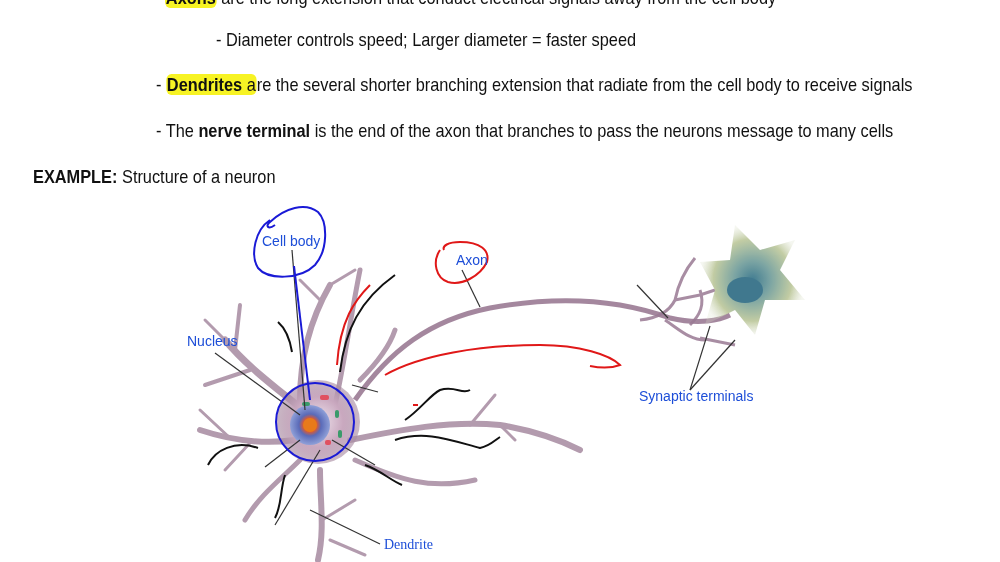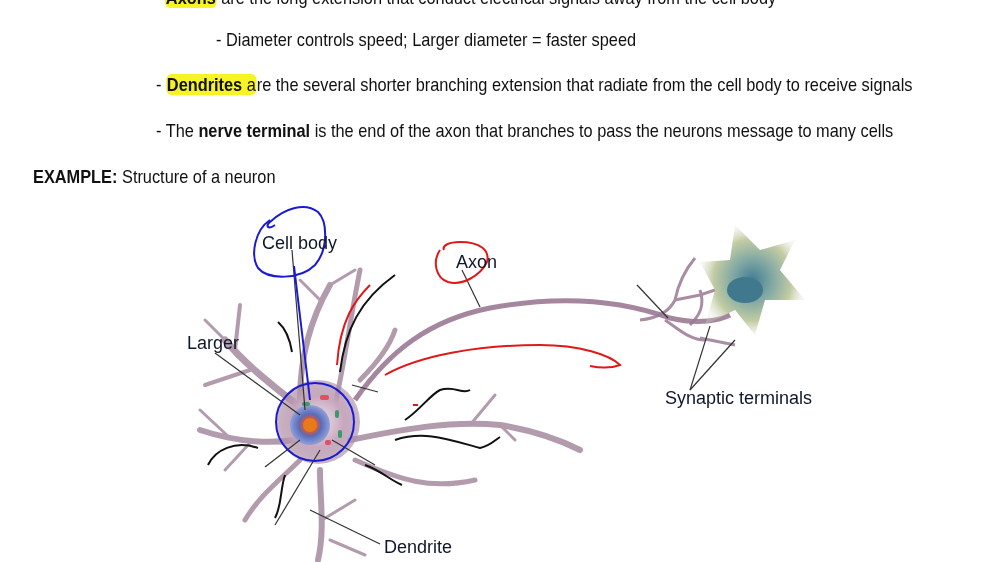--- a/index.html
+++ b/index.html
@@ -1,21 +1,21 @@
 <!DOCTYPE html>
 <html><head>
 <meta charset="utf-8">
 <style>
   html,body{margin:0;padding:0;background:#ffffff;}
   body{width:1000px;height:562px;position:relative;overflow:hidden;
        font-family:"Liberation Sans", sans-serif;color:#111;}
   .line{position:absolute;font-size:19px;white-space:nowrap;transform:scaleX(0.86);transform-origin:left center;}
   .hl{background:#f7f324;border-radius:6px;padding:0 1px;}
   b{font-weight:bold;}
-  .label{position:absolute;font-size:18px;color:#0f172a;white-space:nowrap;}
+  .label{position:absolute;font-size:14px;color:#1d4ed8;white-space:nowrap;}
   #figure{position:absolute;left:0;top:195px;width:1000px;height:367px;}
 </style>
 </head>
 <body>
 
 <div class="line" style="left:165px;top:-13px;">
   <span class="hl"><b>Axons</b></span><span> are the long extension that conduct electrical signals away from the cell body</span>
 </div>
 
 <div class="line" style="left:216px;top:29px;">- Diameter controls speed; Larger diameter = faster speed</div>
@@ -133,15 +133,15 @@
     <path d="M208 465 C215 450 235 440 258 448"></path>
     <path d="M285 475 C280 490 282 505 275 518"></path>
     <path d="M365 465 C380 470 390 480 402 485"></path>
     <path d="M405 420 C420 410 430 395 440 390 C455 385 462 395 470 390"></path>
     <path d="M395 440 C425 430 450 440 480 448 C490 446 495 440 500 437"></path>
   </g>
 </svg>
 
 <div class="label" style="left:262px;top:233px;">Cell body</div>
 <div class="label" style="left:445px;top:252px;margin-left:11px;">Axon</div>
-<div class="label" style="left:187px;top:333px;">Larger</div>
-<div class="label" style="left:665px;top:388px;text-align:center;">Synaptic terminals</div>
-<div class="label" style="left:384px;top:537px;">Dendrite</div>
+<div class="label" style="left:187px;top:333px;">Nucleus</div>
+<div class="label" style="left:639px;top:388px;text-align:center;">Synaptic terminals</div>
+<div class="label" style="left:384px;top:537px;font-family:Liberation Serif, serif;">Dendrite</div>
 
 </body></html>

